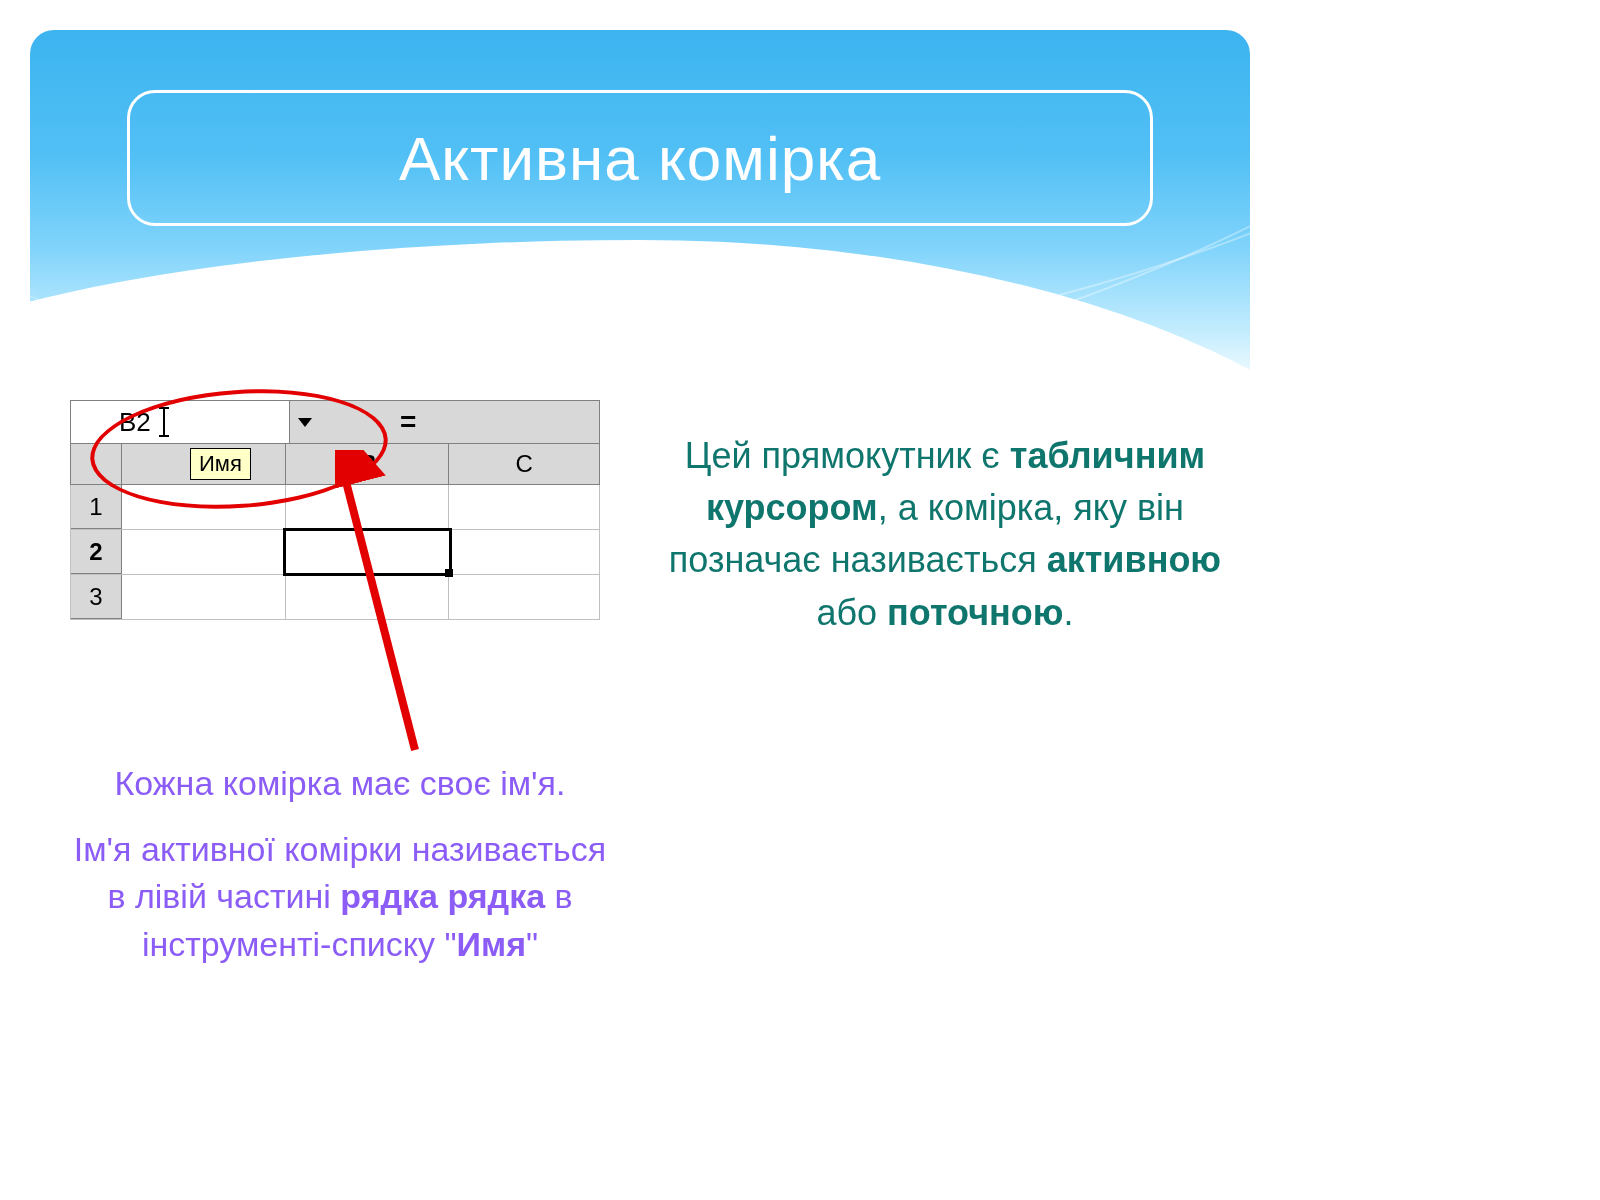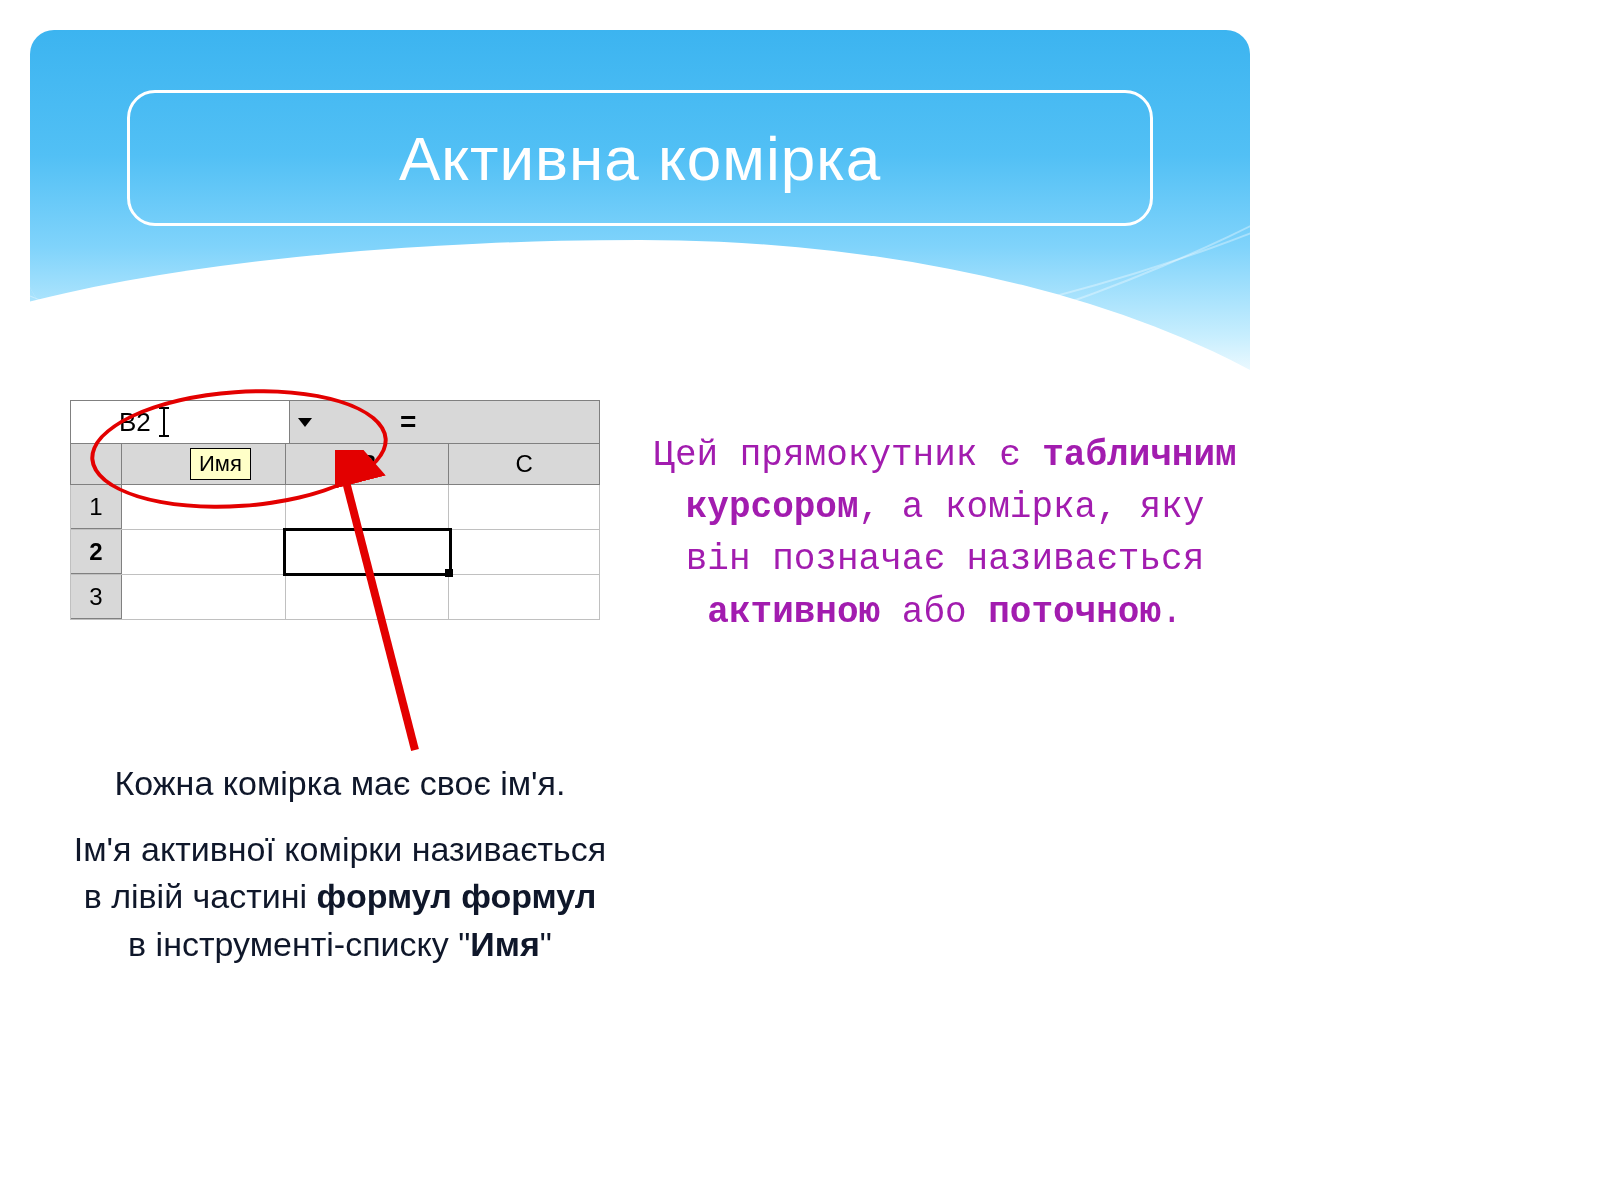--- a/index.html
+++ b/index.html
@@ -226,34 +226,33 @@
     z-index: 6;
     pointer-events: none;
   }
   
   .right-text {
     position: absolute;
     top: 430px;
     left: 650px;
     right: 40px;
     font-size: 36px;
-    color: #a21caf;
+    color: #0f766e;
     text-align: center;
     line-height: 1.45;
-    font-family: Liberation Mono, monospace;
   }
   .right-text b { font-weight: 700; }
   
   .bottom-text {
     position: absolute;
     top: 760px;
     left: 70px;
     width: 540px;
     font-size: 34px;
-    color: #0f172a;
+    color: #8b5cf6;
     text-align: center;
     line-height: 1.4;
   }
   .bottom-text .p2 { margin-top: 18px; }
   .bottom-text b { font-weight: 700; }
 </style>
 </head>
 <body>
 
 <div class="slide">
@@ -318,17 +317,17 @@
     <line x1="80" y1="300" x2="8" y2="20" stroke="#e30000" stroke-width="8" marker-end="url(#arrowhead)"></line>
   </svg>
 
   <div class="right-text">
     <span>Цей прямокутник є </span><b>табличним курсором</b><span>, а комірка, яку він позначає називається </span><b>активною</b><span> або </span><b>поточною</b><span>.</span>
   </div>
 
   <div class="bottom-text">
     <div>Кожна комірка має своє ім'я.</div>
     <div class="p2">
-      <span>Ім'я активної комірки називається в лівій частині </span><b>формул формул</b><span>  в інструменті-списку "</span><b>Имя</b><span>"</span>
+      <span>Ім'я активної комірки називається в лівій частині </span><b>рядка рядка</b><span>  в інструменті-списку "</span><b>Имя</b><span>"</span>
     </div>
   </div>
 
 </div>
 
 </body></html>

